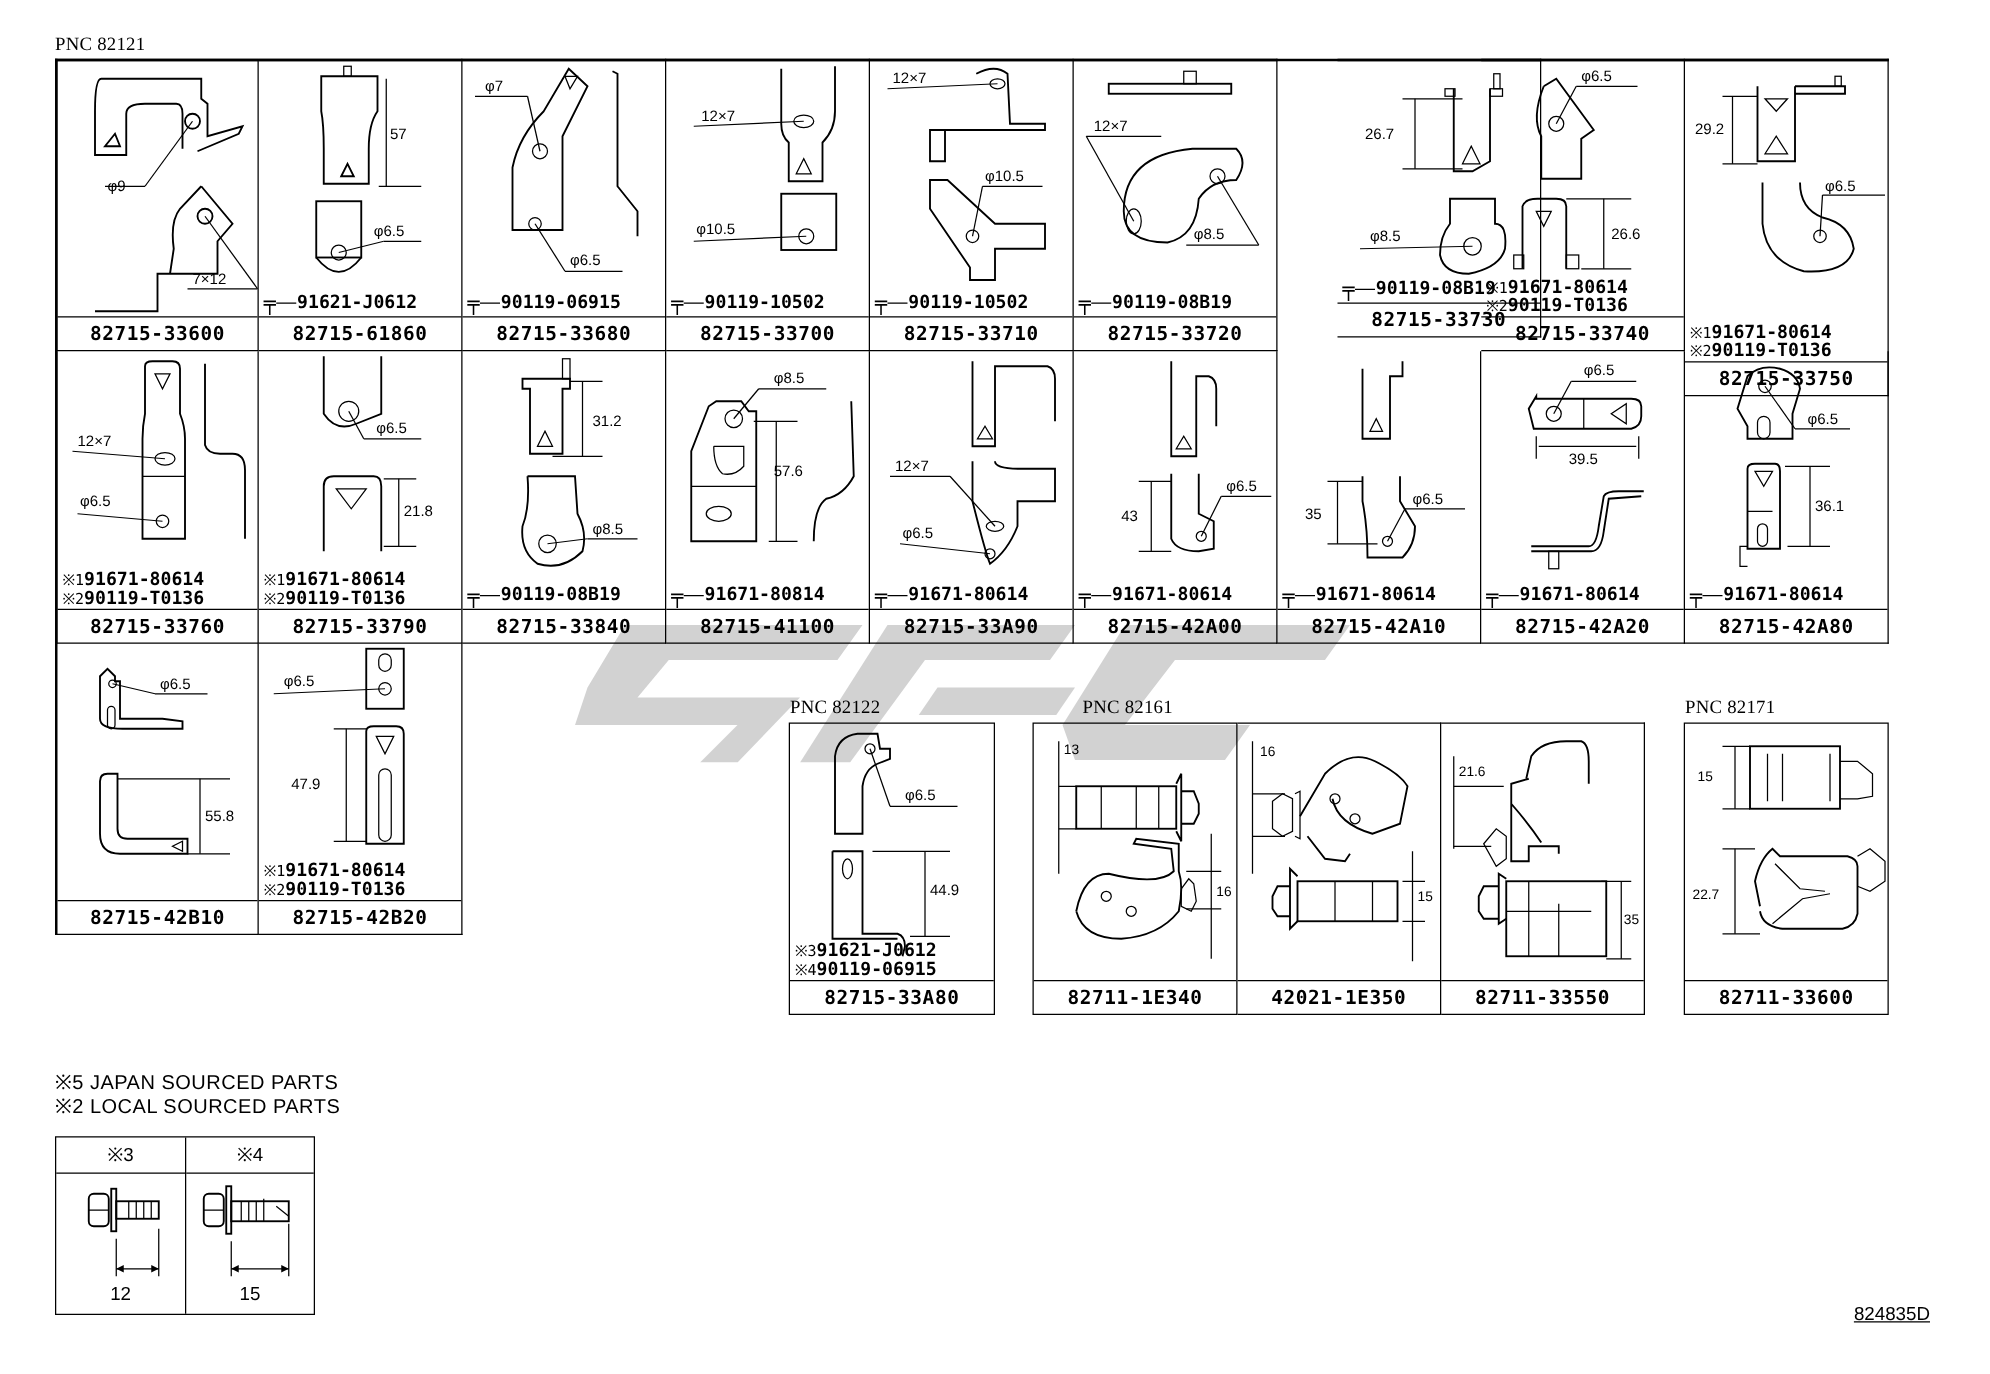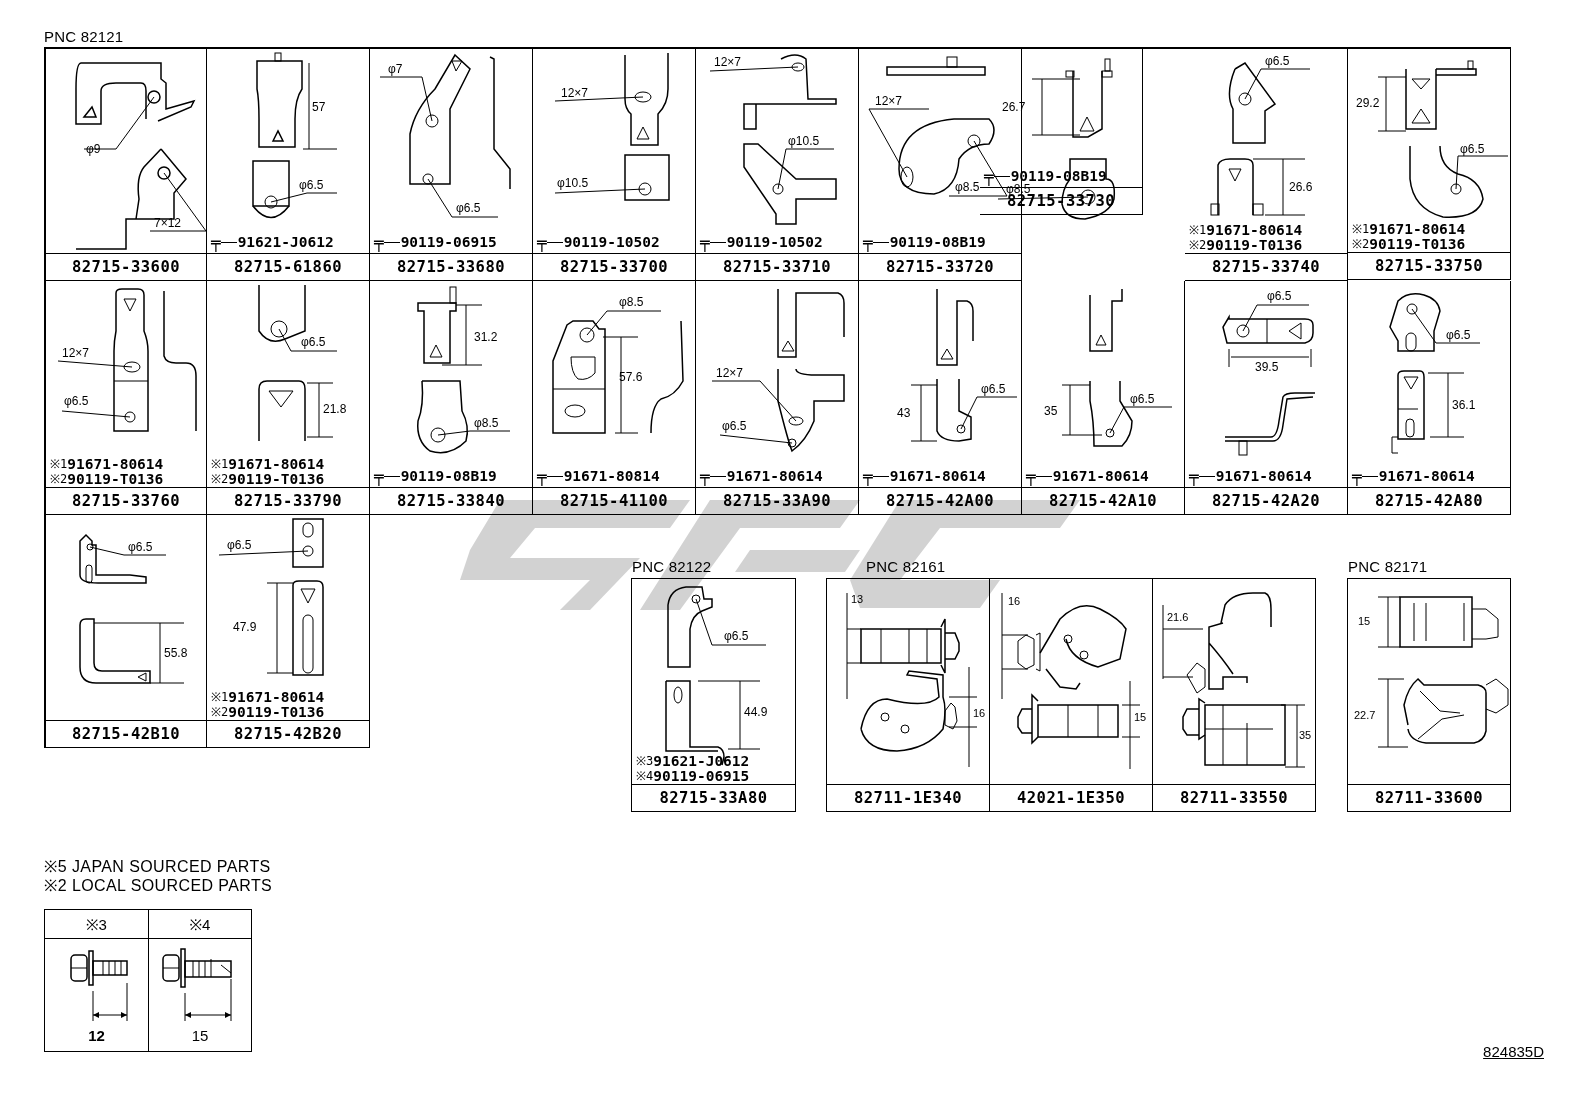--- a/index.html
+++ b/index.html
@@ -1,17 +1,17 @@
 <!DOCTYPE html>
 <html><head>
 <meta charset="utf-8">
 <style>
   html, body { margin:0; padding:0; background:#ffffff; }
   body { width:1592px; height:1099px; position:relative; overflow:hidden; font-family:"Liberation Sans", sans-serif; color:#000; }
-  .pnc { position:absolute; font-family:Liberation Sans, sans-serif; font-size:15px; letter-spacing:0.2px;text-align:center; }
+  .pnc { position:absolute; font-family:Liberation Serif, serif; font-size:15px; letter-spacing:0.2px;text-align:center; }
   .grid { position:absolute; border:2px solid #000; box-sizing:border-box; }
   .cell { position:absolute; box-sizing:border-box; border-right:1.5px solid #000; border-bottom:1.5px solid #000; }
   .cell .art { position:absolute; left:0; top:0; right:0; bottom:26px; overflow:hidden; }
   .cell .pn { position:absolute; left:0; right:0; bottom:0; height:26px; border-top:1.5px solid #000; text-align:center; line-height:26px; font-family:"DejaVu Sans Mono", monospace; font-weight:bold; font-size:15.5px; letter-spacing:0.5px; }
   .bolt { position:absolute; left:4px; bottom:30px; font-family:"DejaVu Sans Mono", monospace; font-weight:bold; font-size:14.5px; line-height:15px; white-space:nowrap; }
   .bolt .b1 { display:flex; align-items:center; }
   .bolt .lead { display:inline-block; width:16px; height:1.5px; background:#000; margin-right:1px; }
   .bolt .mark { font-weight:normal; font-size:12px; }
   svg { position:absolute; left:0; top:0; }
   .watermark { position:absolute; left:440px; top:480px; pointer-events:none; opacity:0.38; }
@@ -167,21 +167,21 @@
     <div class="bolt">
       <div class="b1">
           <span style="font-size:16px;">╤</span>
           <span class="lead"></span>
           <span>90119-08B19</span>
         </div>
     </div>
     <div class="pn">82715-33720</div>
   </div>
 
-  <div class="cell" style="left:980px;top:47px;width:163px;height:168px;border-top:2px solid #000;">
+  <div class="cell" style="left:1070px;top:47px;width:163px;height:223px;border-top:2px solid #000;">
     <svg class="art" width="163" height="208">
       <path d="M93,22 L93,88 L108,88 L122,80 L122,22" fill="none" stroke="#000" stroke-width="1.5"></path>
       <rect x="86" y="22" width="8" height="6" fill="none" stroke="#000"></rect>
         <rect x="122" y="22" width="10" height="6" fill="none" stroke="#000"></rect>
       <rect x="125" y="10" width="5" height="12" fill="none" stroke="#000"></rect>
       <polygon points="100,82 107,68 114,82" fill="none" stroke="#000"></polygon>
       <line x1="62" y1="30" x2="62" y2="86" stroke="#000"></line>
         <line x1="52" y1="30" x2="100" y2="30" stroke="#000"></line>
         <line x1="52" y1="86" x2="100" y2="86" stroke="#000"></line>
       <text x="22" y="62" font-size="12" font-family="Liberation Sans, sans-serif">26.7</text>
@@ -222,21 +222,21 @@
           <span>91671-80614</span>
         </div>
       <div class="b1">
           <span class="mark">※2</span>
           <span>90119-T0136</span>
         </div>
     </div>
     <div class="pn">82715-33740</div>
   </div>
 
-  <div class="cell" style="left:1348px;top:47px;width:163px;height:233px;border-top:2px solid #000;">
+  <div class="cell" style="left:1348px;top:47px;width:163px;height:270px;border-top:2px solid #000;">
     <svg class="art" width="163" height="208">
       <path d="M58,20 L58,80 L88,80 L88,20 M88,20 L128,20 L128,26 L88,26" fill="none" stroke="#000" stroke-width="1.5"></path>
       <rect x="120" y="12" width="5" height="8" fill="none" stroke="#000"></rect>
       <polygon points="64,74 73,60 82,74" fill="none" stroke="#000"></polygon>
       <polygon points="64,30 82,30 73,40" fill="none" stroke="#000"></polygon>
       <line x1="38" y1="28" x2="38" y2="82" stroke="#000"></line>
         <line x1="30" y1="28" x2="58" y2="28" stroke="#000"></line>
         <line x1="30" y1="82" x2="58" y2="82" stroke="#000"></line>
       <text x="8" y="58" font-size="12" font-family="Liberation Sans, sans-serif">29.2</text>
       <path d="M62,97 L62,130 Q65,160 95,168 Q130,170 135,150 Q132,130 110,125 Q92,118 92,97" fill="none" stroke="#000" stroke-width="1.5"></path>
@@ -677,21 +677,21 @@
       <line x1="58" y1="22" x2="58" y2="36" stroke="#000"></line>
         <line x1="64" y1="22" x2="64" y2="36" stroke="#000"></line>
         <line x1="70" y1="22" x2="70" y2="36" stroke="#000"></line>
         <line x1="76" y1="22" x2="76" y2="36" stroke="#000"></line>
       <line x1="48" y1="52" x2="48" y2="82" stroke="#000"></line>
         <line x1="82" y1="44" x2="82" y2="82" stroke="#000"></line>
       <line x1="48" y1="76" x2="82" y2="76" stroke="#000"></line>
       <polygon points="48,76 54,73 54,79" fill="#000"></polygon>
         <polygon points="82,76 76,73 76,79" fill="#000"></polygon>
     </svg>
-    <div style="position:absolute;left:0;right:0;top:117px;text-align:center;font-size:15px;font-weight:bold;">12</div>
+    <div style="position:absolute;left:0;right:0;top:117px;text-align:center;font-size:15px;">12</div>
   </div>
   <div class="col" style="left:104px;width:102px;">
     <div class="hd" style="left:0;right:0;">※4</div>
     <svg width="102" height="112" style="top:29px;">
       <rect x="14" y="16" width="16" height="26" rx="4" fill="none" stroke="#000" stroke-width="1.5"></rect>
       <line x1="14" y1="29" x2="30" y2="29" stroke="#000"></line>
       <rect x="32" y="10" width="4" height="38" fill="none" stroke="#000" stroke-width="1.5"></rect>
       <rect x="36" y="22" width="46" height="16" fill="none" stroke="#000" stroke-width="1.5"></rect>
       <line x1="44" y1="22" x2="44" y2="38" stroke="#000"></line>
         <line x1="50" y1="22" x2="50" y2="38" stroke="#000"></line>

